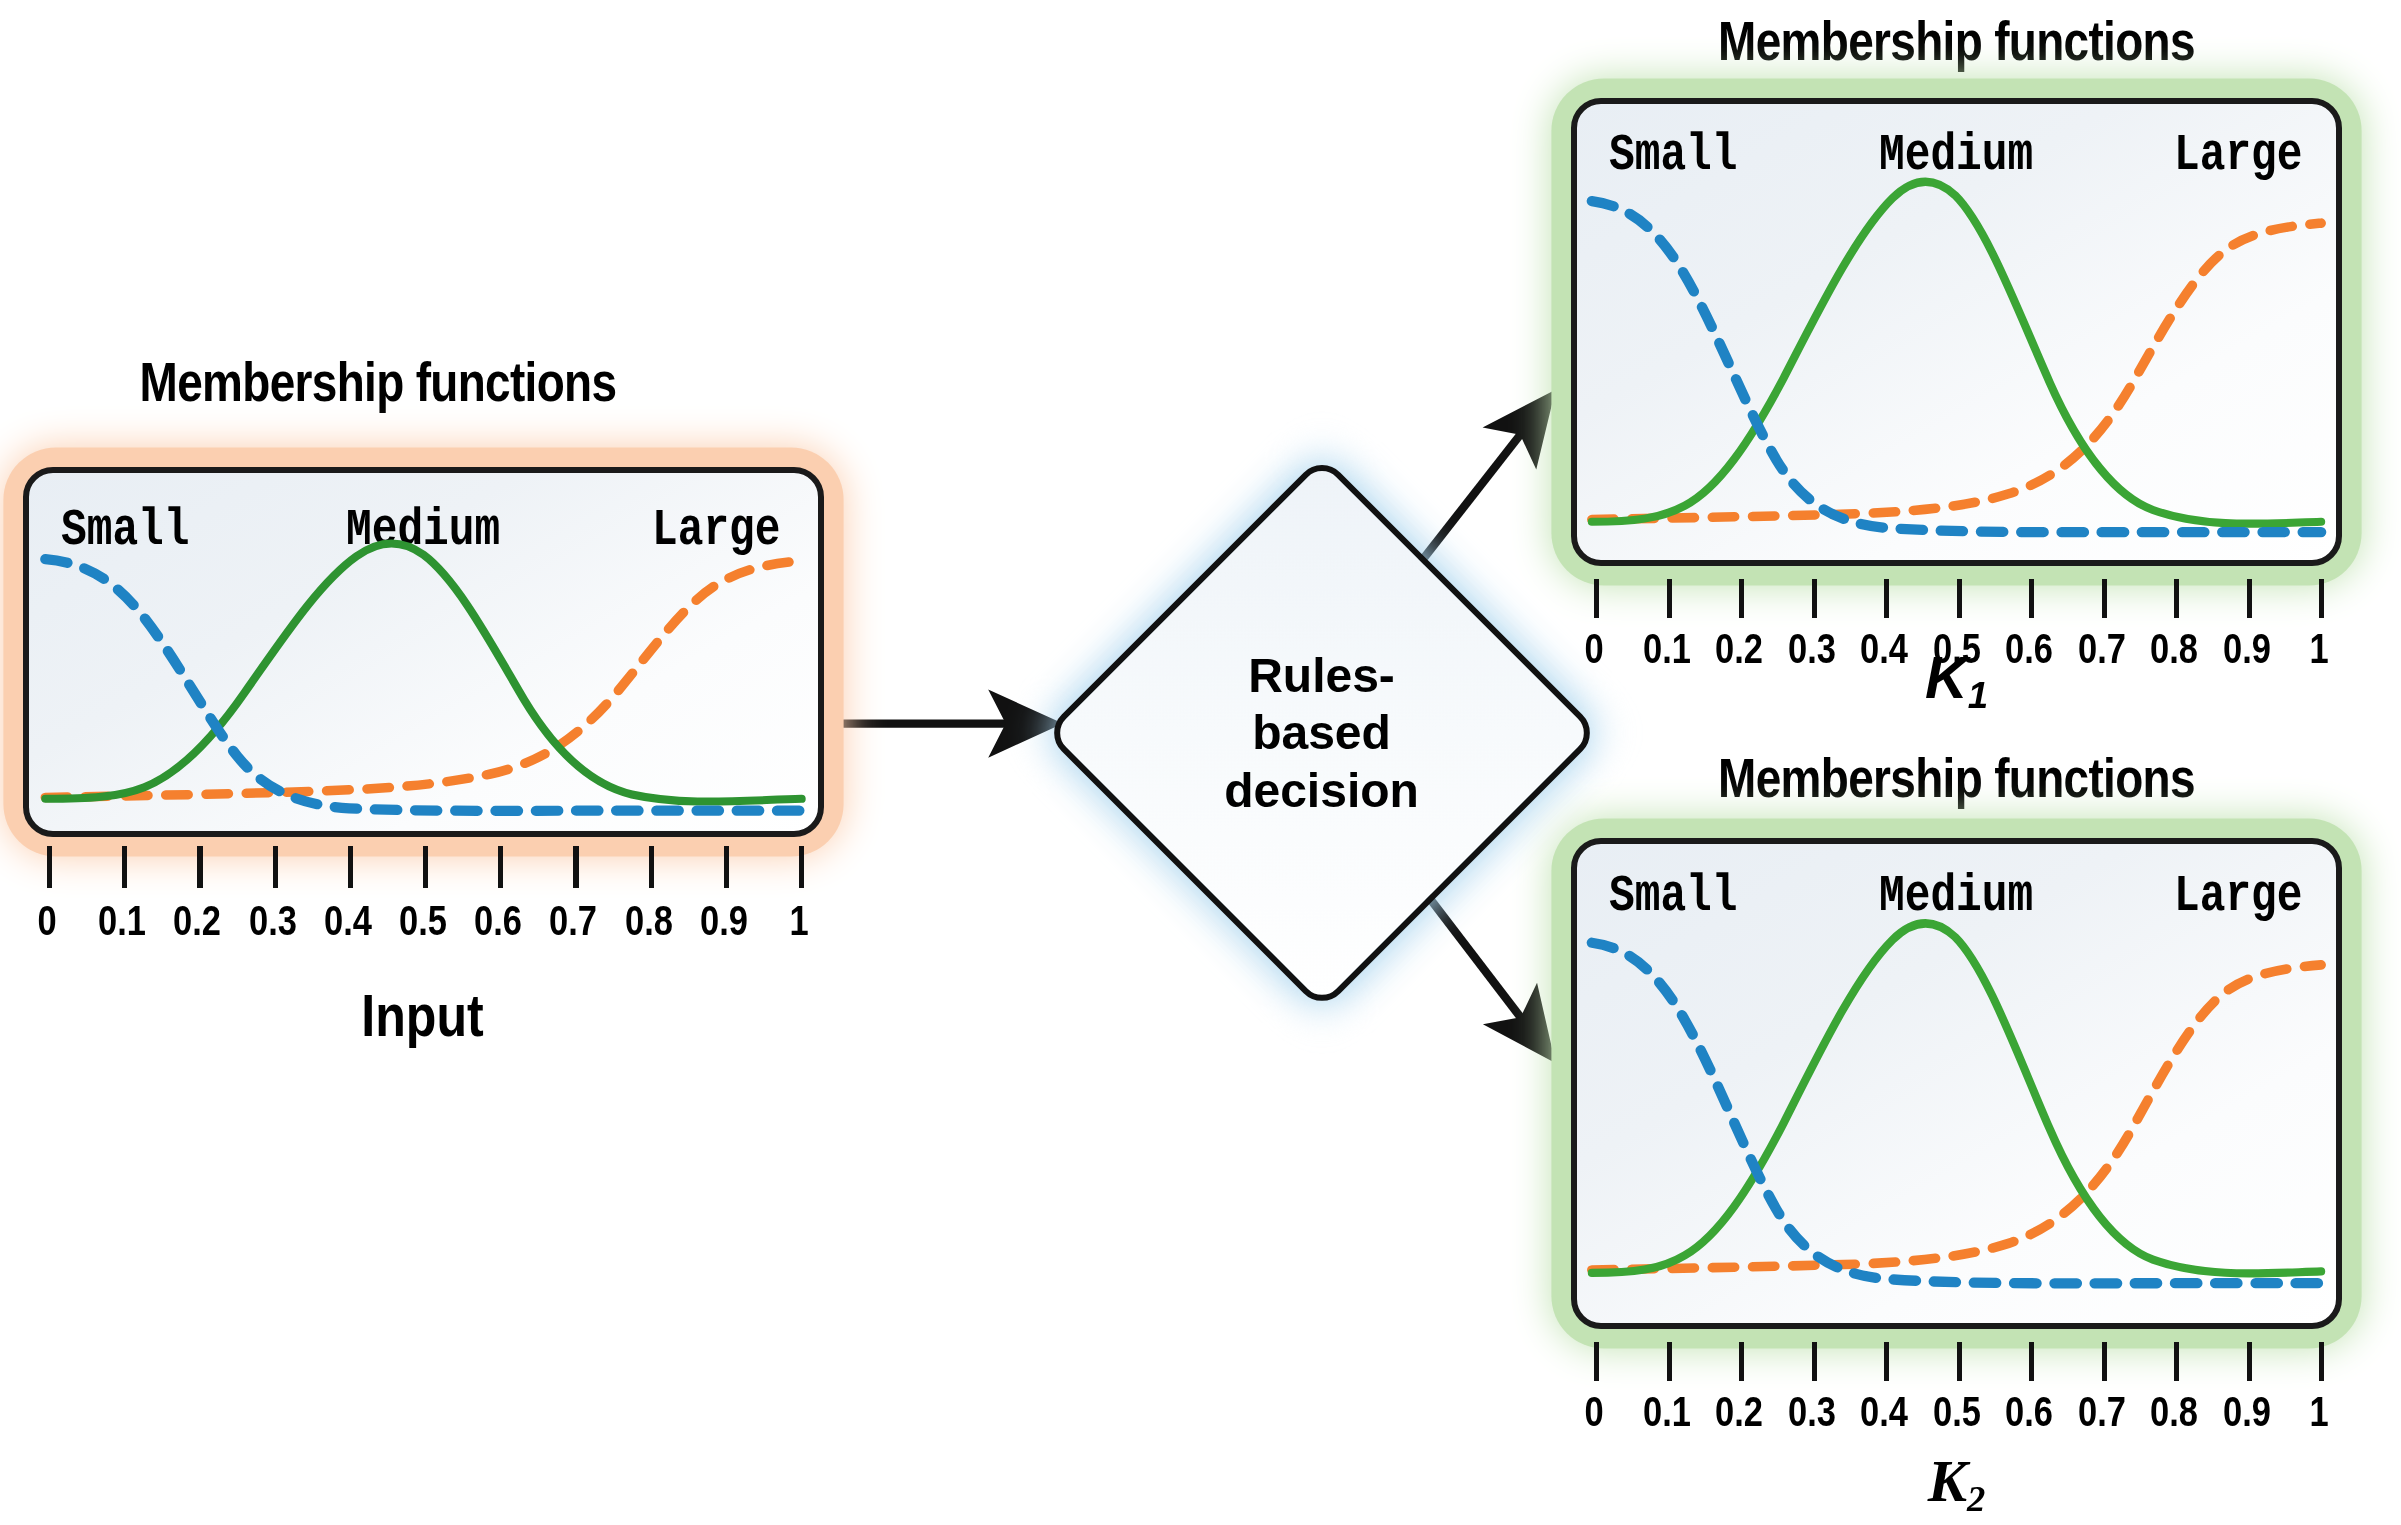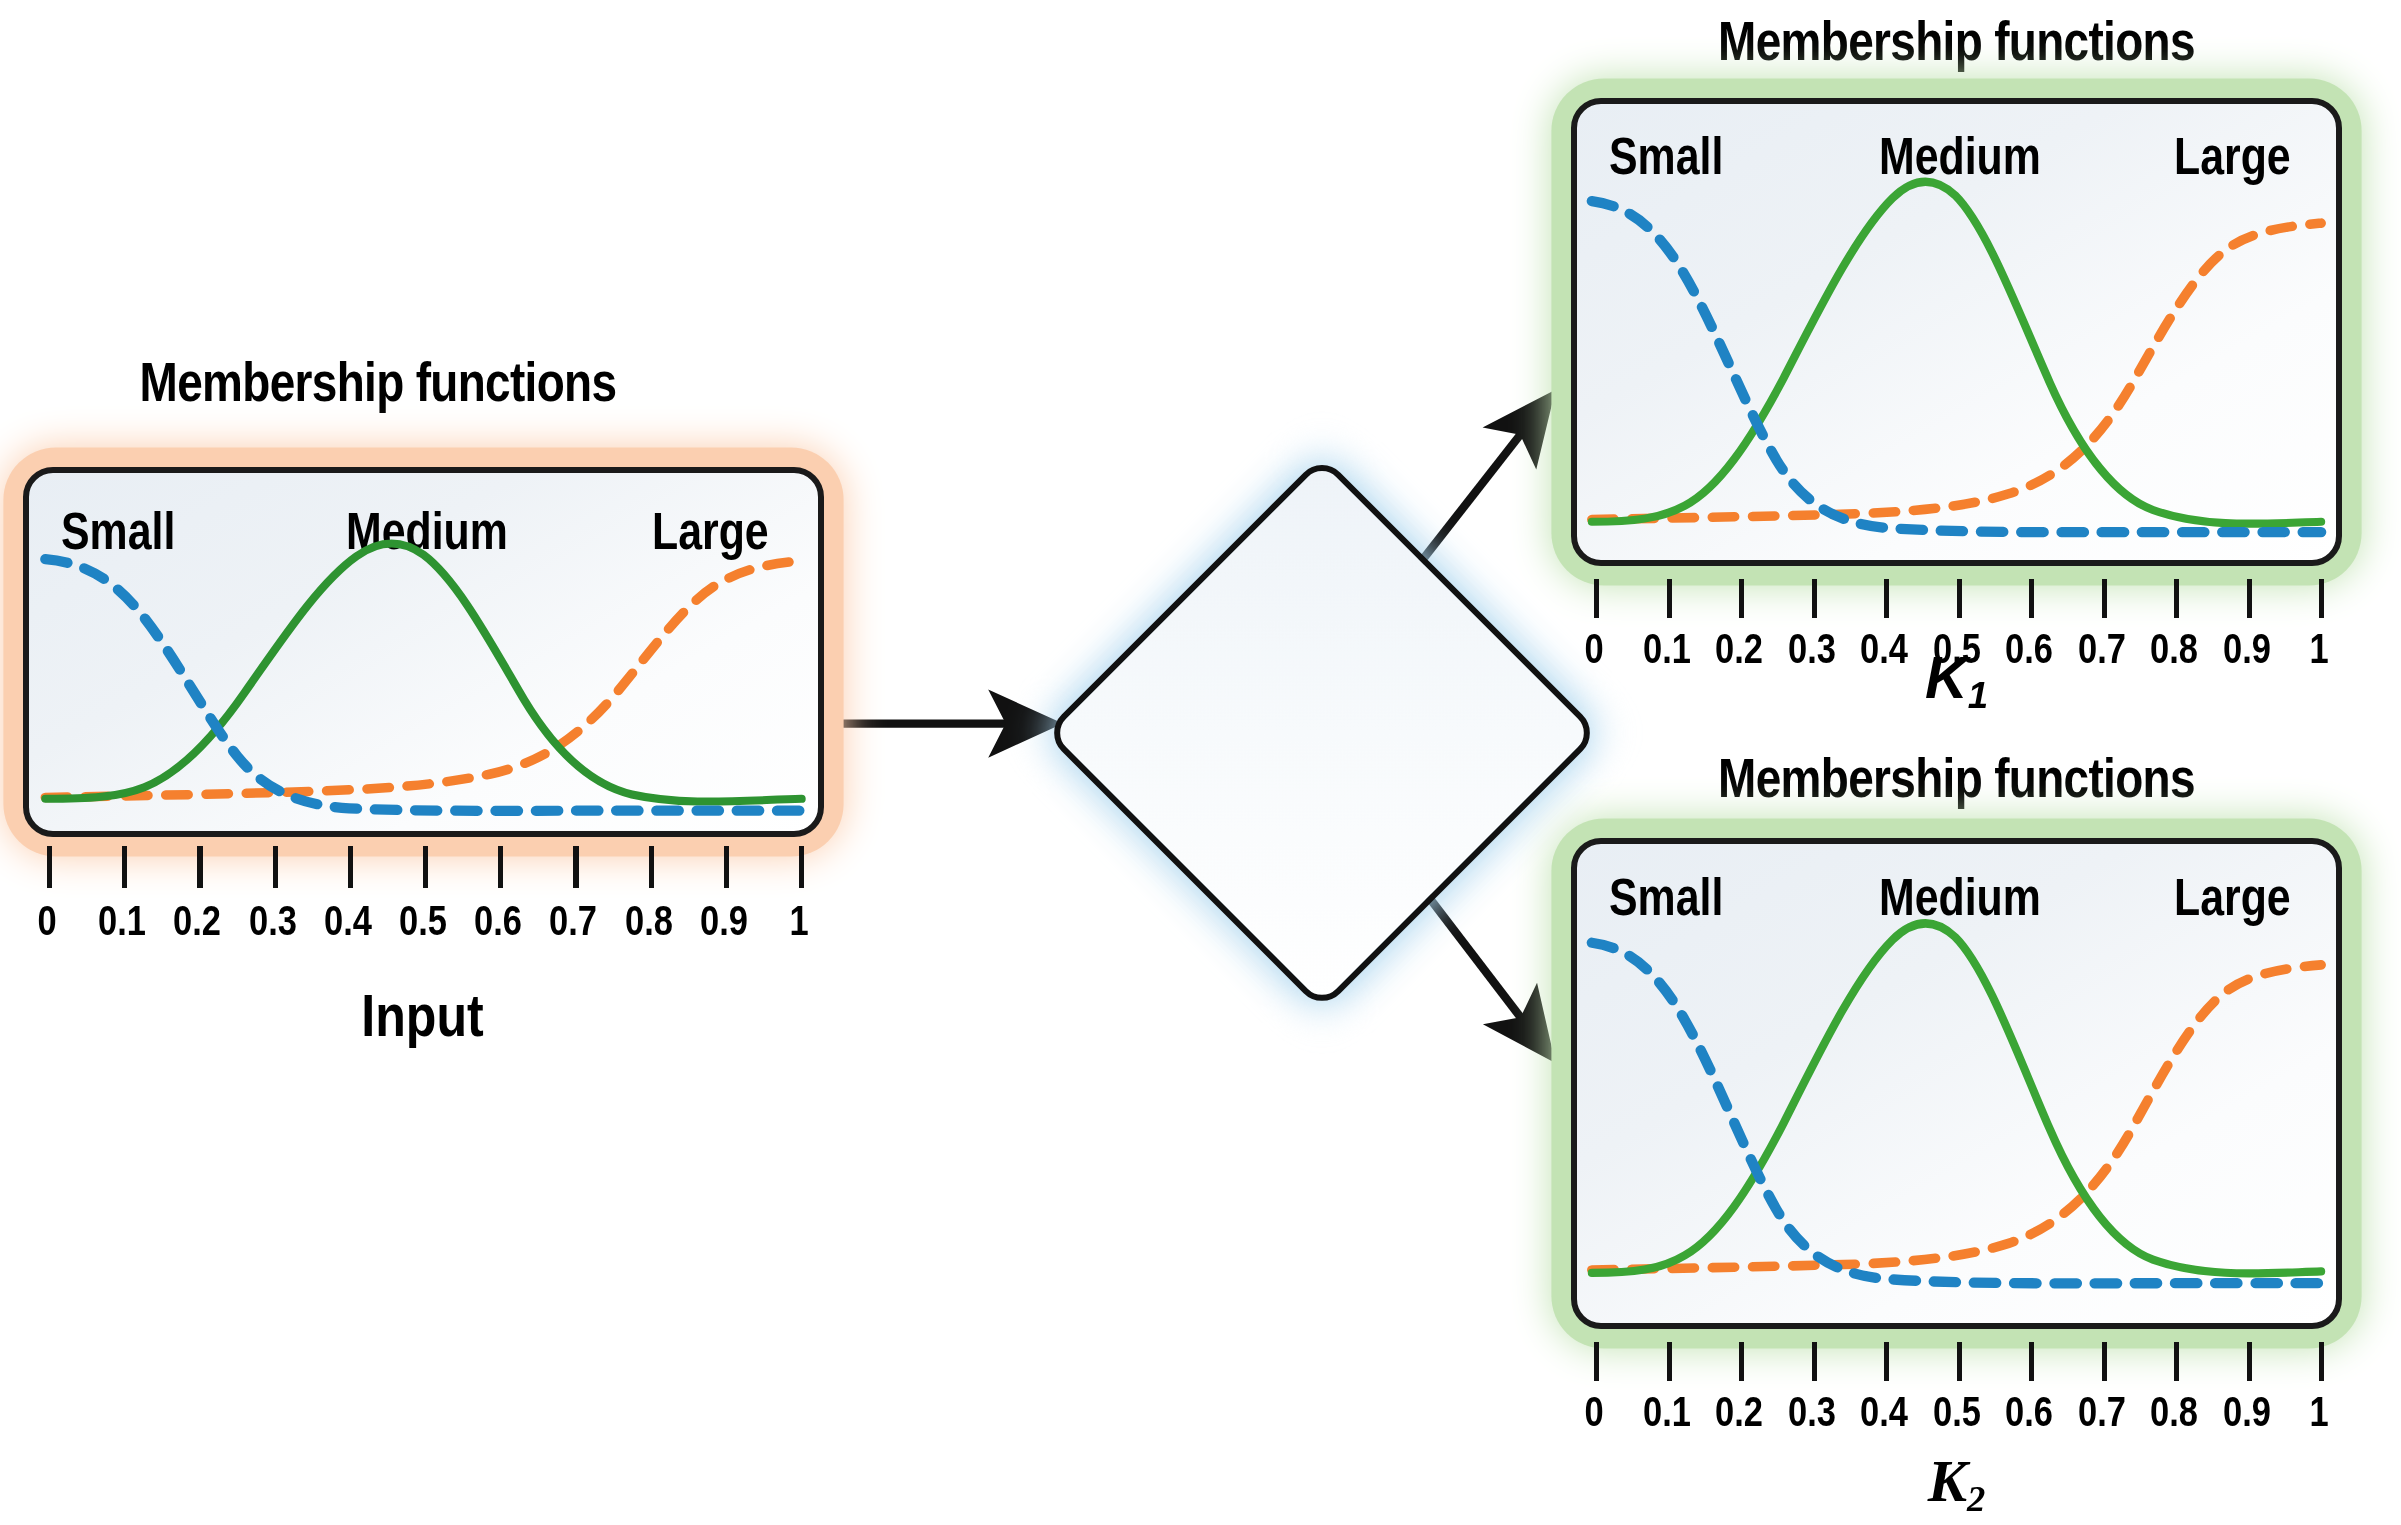--- a/index.html
+++ b/index.html
@@ -40,21 +40,21 @@
     font-size: 0.62em;
     font-style: italic;
     vertical-align: -0.28em;
   }
   .axis-label.plain {
     font-style: normal;
     transform: scaleX(0.85);
   }
 
   
-  .card-wrap { position: absolute; }
+  .card-wrap { position: absolute; font-family: Liberation Mono, monospace; }
 
   .glow {
     position: absolute;
     left: 0; top: 0;
     width: 100%;
     height: 100%;
     border-radius: 33px;
   }
   .glow.orange { box-shadow: 0 0 0 19.6px #fbcfb0, 0 0 39px 19.6px #fbcfb0; background: #fbcfb0; }
   .glow.green  { box-shadow: 0 0 0 19.6px #c3e3b4, 0 0 39px 19.6px #c3e3b4; background: #c3e3b4; }
@@ -198,20 +198,23 @@
   <span class="ticknum" style="left:70%;">0.7</span>
   <span class="ticknum" style="left:80%;">0.8</span>
   <span class="ticknum" style="left:90%;">0.9</span>
   <span class="ticknum" style="left:100%;">1</span>
 </div>
 <div class="axis-label plain" style="left:45px; top:982px; width:755px;">Input</div>
 
 <div class="diamond-wrap" style="left:1042px; top:453px; width:559px; height:559px;">
   <div class="diamond-glow"></div>
   <div class="diamond-shape"></div>
+  <div class="diamond-text">Rules-
+based
+decision</div>
 </div>
 
 <div class="panel-title" style="left:1556px; top:7.6px; width:801px;">Membership functions</div>
 
 <div class="card-wrap" style="left:1571px; top:98px; width:771px; height:468px;">
   <div class="glow green"></div>
   <div class="card">
     <div class="cat-label" style="left:32px;  top:23px;">Small</div>
     <div class="cat-label" style="left:302px; top:23px;">Medium</div>
     <div class="cat-label" style="left:597px; top:23px;">Large</div>

